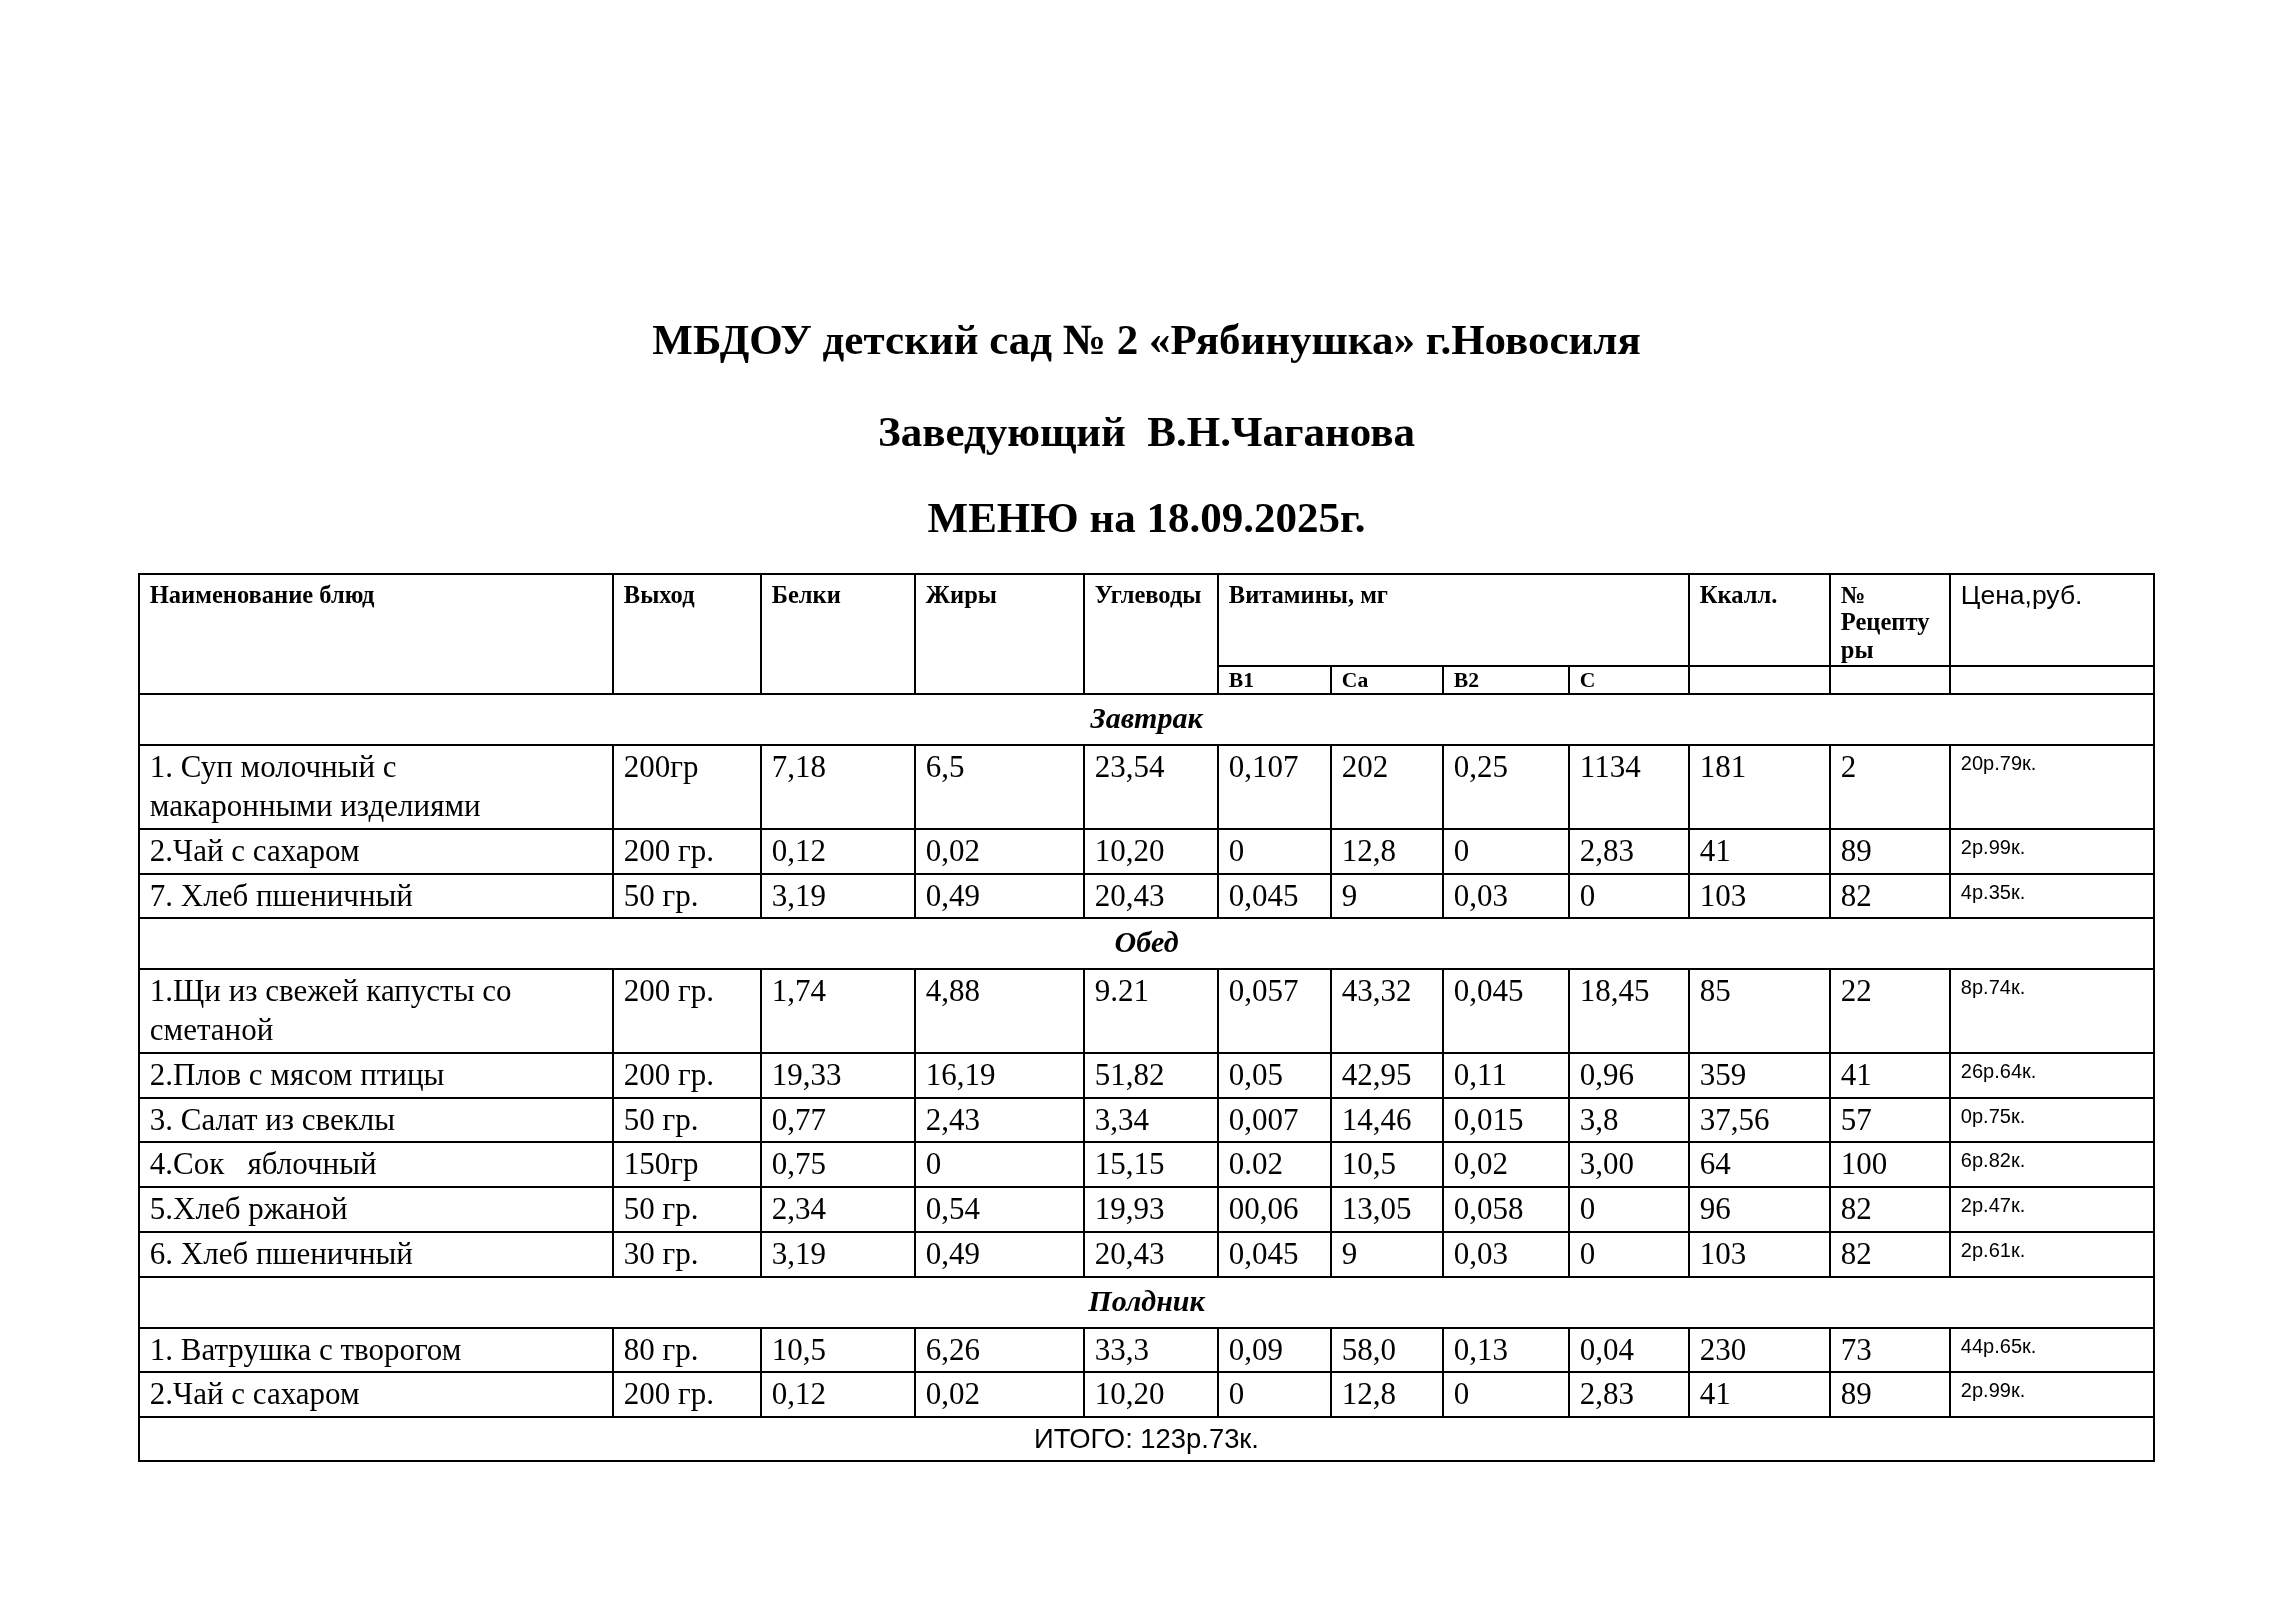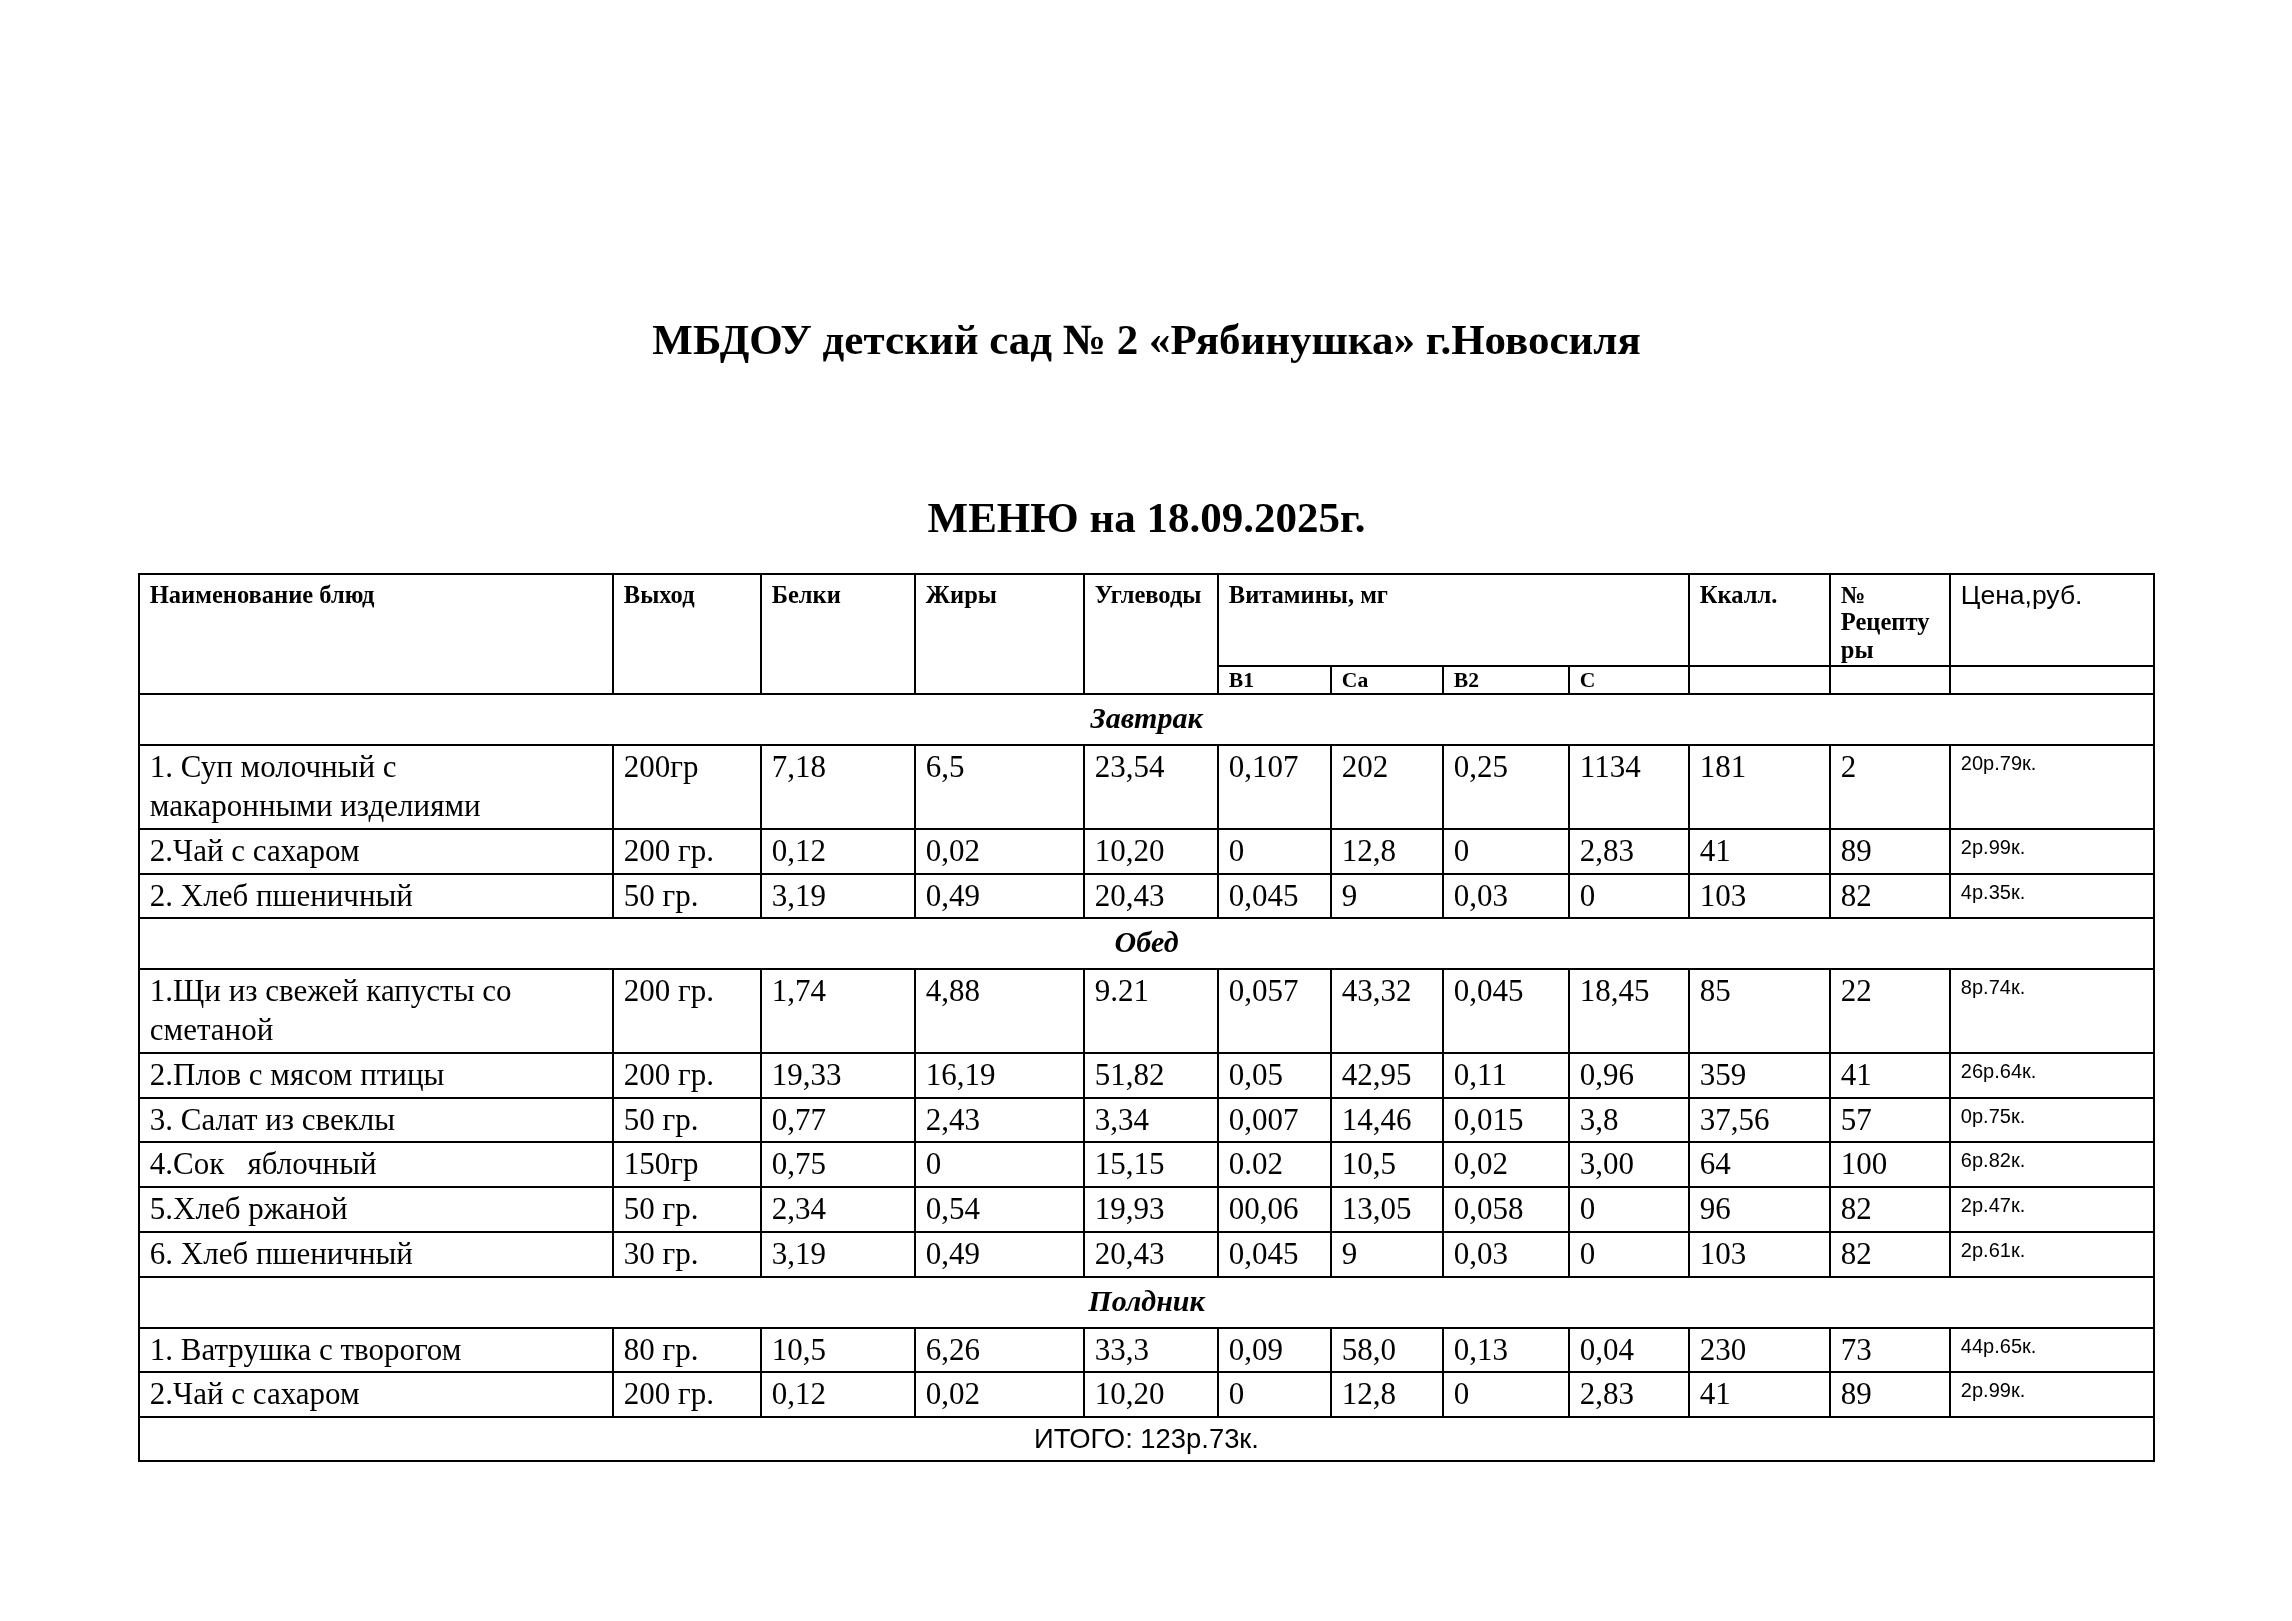--- a/index.html
+++ b/index.html
@@ -97,20 +97,21 @@
     font-family: "Liberation Sans", sans-serif;
     font-size: 27.4px;
     padding: 3.9px 0;
   }
 </style>
 </head>
 <body>
 
 <div class="page">
   <p id="title-org" class="title-line">МБДОУ детский сад № 2 «Рябинушка» г.Новосиля</p>
+  <p id="title-dir" class="title-line">Заведующий  В.Н.Чаганова</p>
   <p id="title-menu" class="title-line">МЕНЮ на 18.09.2025г.</p>
 
   <table class="menu">
     <colgroup>
       <col style="width:474px">
       <col style="width:148px">
       <col style="width:154px">
       <col style="width:169px">
       <col style="width:134px">
       <col style="width:113px">
@@ -172,21 +173,21 @@
           <td class="c-carbs">10,20</td>
           <td class="c-b1">0</td>
           <td class="c-ca">12,8</td>
           <td class="c-b2">0</td>
           <td class="c-c">2,83</td>
           <td class="c-kcal">41</td>
           <td class="c-recipe">89</td>
           <td class="c-price">2р.99к.</td>
         </tr>
         <tr class="single">
-          <td class="c-name">2. Хлеб пшеничный</td>
+          <td class="c-name">7. Хлеб пшеничный</td>
           <td class="c-output">50 гр.</td>
           <td class="c-proteins">3,19</td>
           <td class="c-fats">0,49</td>
           <td class="c-carbs">20,43</td>
           <td class="c-b1">0,045</td>
           <td class="c-ca">9</td>
           <td class="c-b2">0,03</td>
           <td class="c-c">0</td>
           <td class="c-kcal">103</td>
           <td class="c-recipe">82</td>

